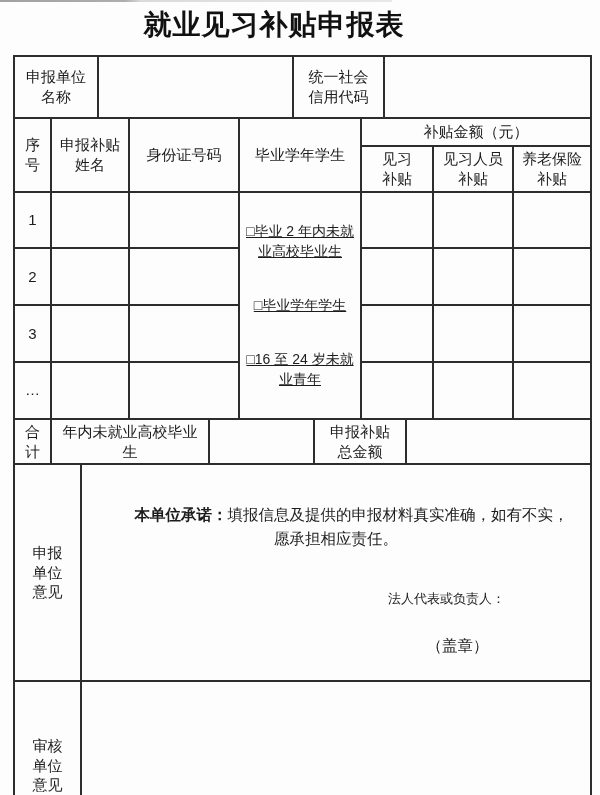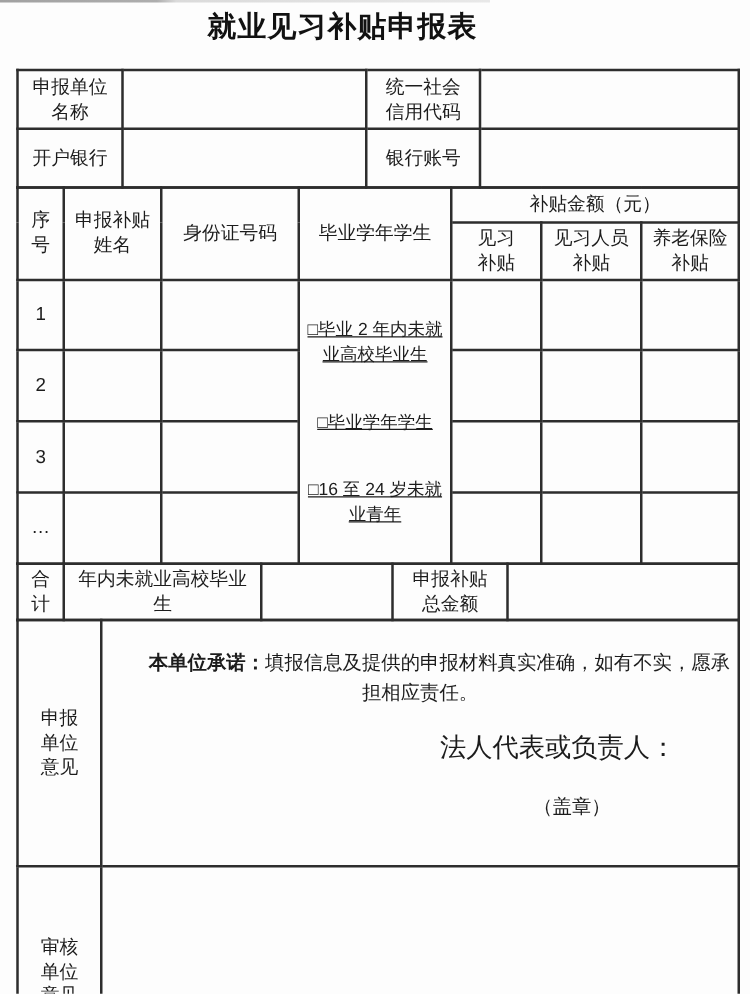--- a/index.html
+++ b/index.html
@@ -12,37 +12,37 @@
     overflow:hidden;
   }
   .scan-artifact{
     position:absolute;top:0;left:0;height:2px;width:392px;
     background:linear-gradient(to right,#8a8a8a 0%,#9a9a9a 32%,#d2d2d2 36%,#e3e3e3 100%);
     opacity:.8;
   }
   h1.form-title{
     position:absolute;top:6px;left:0;width:548px;
     margin:0;text-align:center;
-    font-size:23px;font-weight:bold;letter-spacing:1px;color:#111;
+    font-size:28px;font-weight:bold;letter-spacing:1px;color:#111;
   }
   .form-body{position:absolute;top:55px;left:13px;width:577px;}
   table.t{
     border-collapse:collapse;table-layout:fixed;width:577px;
   }
   table.t + table.t{margin-top:-2px;}
   table.t td{
     border:2px solid #2d2d2d;
     vertical-align:middle;text-align:center;
     white-space:pre-line;
     font-size:15px;line-height:1.32;color:#1c1c1c;
     padding:2px 4px;
     overflow:hidden;
   }
   
-  .info-table tr{height:47px;}
+  .info-table tr{height:62px;}
   
   .p-h1{height:28px;}
   .p-h2{height:36px;}
   .p-h2 td,.p-h1 td{font-size:14.5px;}
   .p-data{height:32px;}
   .p-data td{font-size:14px;}
   td.type-cell{
     text-align:left;white-space:normal;vertical-align:middle;
     padding:4px 6px 4px 9px;
   }
@@ -54,26 +54,26 @@
   
   .op-declare{height:130px;}
   .op-review{height:170px;}
   td.op-content{
     text-align:left;white-space:normal;vertical-align:top;
     padding:0 10px 0 10px;
   }
   td.op-content-declare{padding-top:20px;}
   td.op-content-review{padding-top:12px;}
   p.op-para{
-    margin:0;text-indent:2em;
+    margin:16px;text-indent:2em;
     font-size:15.5px;line-height:24px;
   }
   .bold{font-weight:bold;}
-  .signer-line{margin:0 0 0 221px;font-size:21px;line-height:24px;}
-  .seal-line-declare{margin:3px 0 12px 243px;font-size:15.5px;line-height:24px;}
+  .signer-line{margin:0 0 0 221px;font-size:13px;line-height:24px;}
+  .seal-line-declare{margin:3px 0 0 243px;font-size:15.5px;line-height:24px;}
 </style>
 </head>
 <body>
 
 <div class="scan-artifact"></div>
 
 <h1 class="form-title">就业见习补贴申报表</h1>
 
 <div class="form-body">
 
@@ -84,26 +84,20 @@
         <col style="width:91px">
         <col style="width:207px">
       </colgroup>
     <tbody>
         <tr>
       <td>申报单位
 名称</td>
       <td></td>
       <td>统一社会
 信用代码</td>
-      <td></td>
-    </tr>
-    <tr>
-      <td>开户银行</td>
-      <td></td>
-      <td>银行账号</td>
       <td></td>
     </tr>
   </tbody>
     </table>
 
   <table class="t personnel-table">
     <colgroup>
         <col style="width:37px">
         <col style="width:78px">
         <col style="width:110px">

